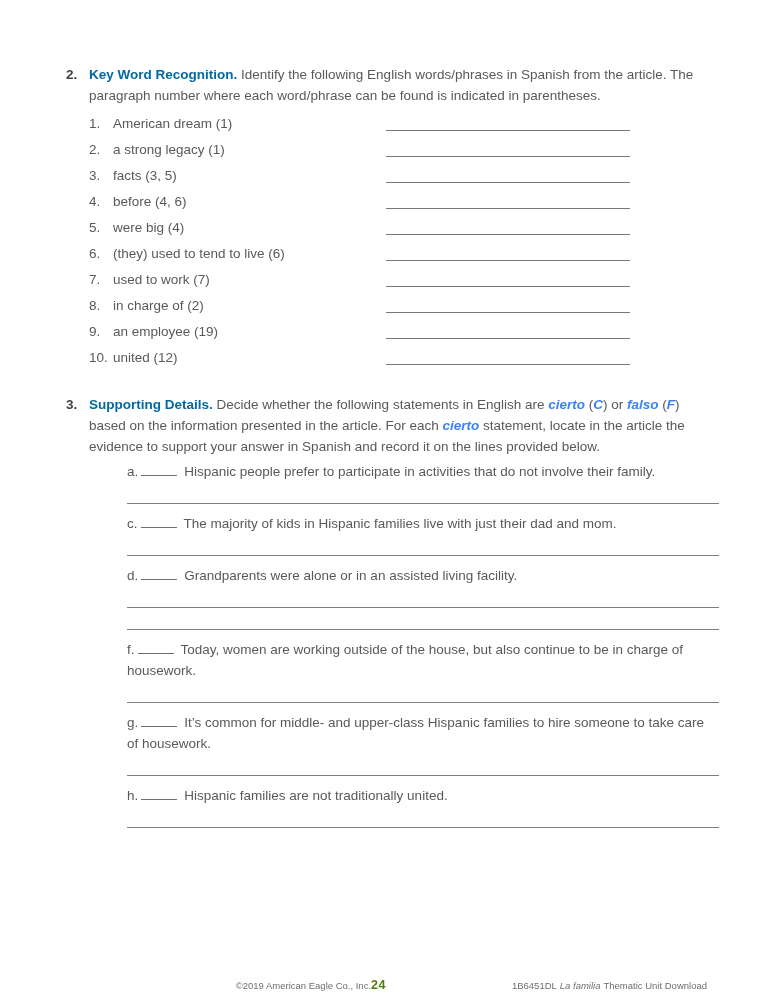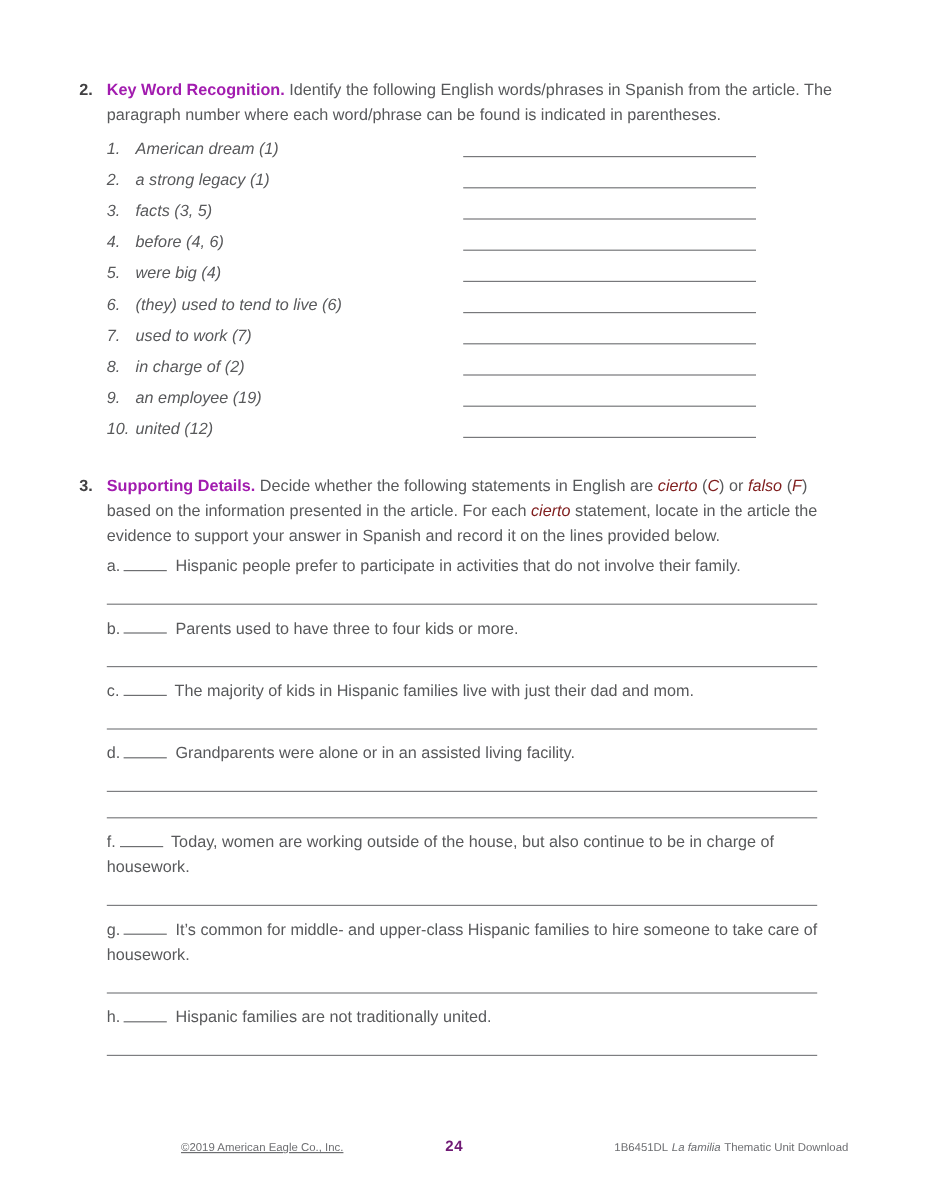--- a/index.html
+++ b/index.html
@@ -18,57 +18,57 @@
   .sec-head { display: flex; }
   .sec-num {
     width: 23px; flex: none;
     font-weight: bold; color: #414042;
     font-size: 13.5px; line-height: 21px;
   }
   .sec-body {
     width: 620px;
     font-size: 13.5px; line-height: 21px;
   }
-  .sec-title { font-weight: bold; color: #a21caf; }
-  .bi { font-weight: normal; font-style: italic; color: #7f1d1d; }
+  .sec-title { font-weight: bold; color: #0369a1; }
+  .bi { font-weight: bold; font-style: italic; color: #3b82f6; }
 
   
   .kw-list { list-style: none; margin: 5px 0 0 23px; width: 620px; }
-  .kw-row { position: relative; height: 26px; line-height: 26px; font-size: 13.5px; font-style: italic; }
+  .kw-row { position: relative; height: 26px; line-height: 26px; font-size: 13.5px; }
   .kw-num { display: inline-block; width: 24px; }
   .kw-blank {
     position: absolute; left: 297px; bottom: 6px;
     width: 244px; height: 0;
     border-bottom: 1px solid #77787b;
   }
 
   
   .section-3 { margin-top: 23px; }
   .stmts { margin-left: 23px; width: 620px; }
-  .stmt { margin-top: 9px; }
+  .stmt { margin-top: 9px; margin-left: 38px; }
   .stmt:first-child { margin-top: 4px; }
   .stmt-text { font-size: 13.5px; line-height: 21px; max-width: 615px; }
   .stmt-blank {
     display: inline-block; width: 36px; height: 13px;
     border-bottom: 1px solid #6d6e71;
     margin: 0 7px 0 3px; vertical-align: baseline;
   }
   .evidence-line {
     margin-top: 21px; width: 592px; height: 0;
     border-top: 1px solid #7d7e81;
   }
 
   
   .footer {
     position: absolute; left: 66px; right: 66px; top: 948px;
     display: flex; align-items: baseline;
     font-size: 9.5px; color: #6d6e71;
   }
-  .ftr-left { flex: 1; text-align: center; text-decoration: underline; }
-  .ftr-page { font-weight: bold; font-size: 12.5px; color: #701a75; letter-spacing: 0.5px; }
+  .ftr-left { flex: 1; text-align: right; }
+  .ftr-page { font-weight: bold; font-size: 12.5px; color: #4d7c0f; letter-spacing: 0.5px; margin-top: 30px; }
   .ftr-right { flex: 1; text-align: right; padding-left: 16px; }
   .ftr-right span + span { margin-left: 3px; }
   .it { font-style: italic; }
 </style>
 </head>
 <body>
 
 <div class="page">
   <div class="content">
 
@@ -134,24 +134,20 @@
       <div class="sec-head">
         <span class="sec-num">3.</span>
         <p class="sec-body"><span class="sec-title">Supporting Details.</span> <span id="s3-intro-segments"><span>Decide whether the following statements in English are </span><span class="bi">cierto</span><span> (</span><span class="bi">C</span><span>) or </span><span class="bi">falso</span><span> (</span><span class="bi">F</span><span>) based on the information presented in the article. For each </span><span class="bi">cierto</span><span> statement, locate in the article the evidence to support your answer in Spanish and record it on the lines provided below.</span></span></p>
       </div>
       <div class="stmts" id="stmt-list">
   <div class="stmt">
     <p class="stmt-text"><span>a.</span><span class="stmt-blank"></span><span>Hispanic people prefer to participate in activities that do not involve their family.</span></p>
     <div class="evidence-line"></div>
   </div>
 
-  <div class="stmt">
-    <p class="stmt-text"><span>b.</span><span class="stmt-blank"></span><span>Parents used to have three to four kids or more.</span></p>
-    <div class="evidence-line"></div>
-  </div>
 
   <div class="stmt">
     <p class="stmt-text"><span>c.</span><span class="stmt-blank"></span><span>The majority of kids in Hispanic families live with just their dad and mom.</span></p>
     <div class="evidence-line"></div>
   </div>
 
   <div class="stmt">
     <p class="stmt-text"><span>d.</span><span class="stmt-blank"></span><span>Grandparents were alone or in an assisted living facility.</span></p>
     <div class="evidence-line"></div>
   </div>

